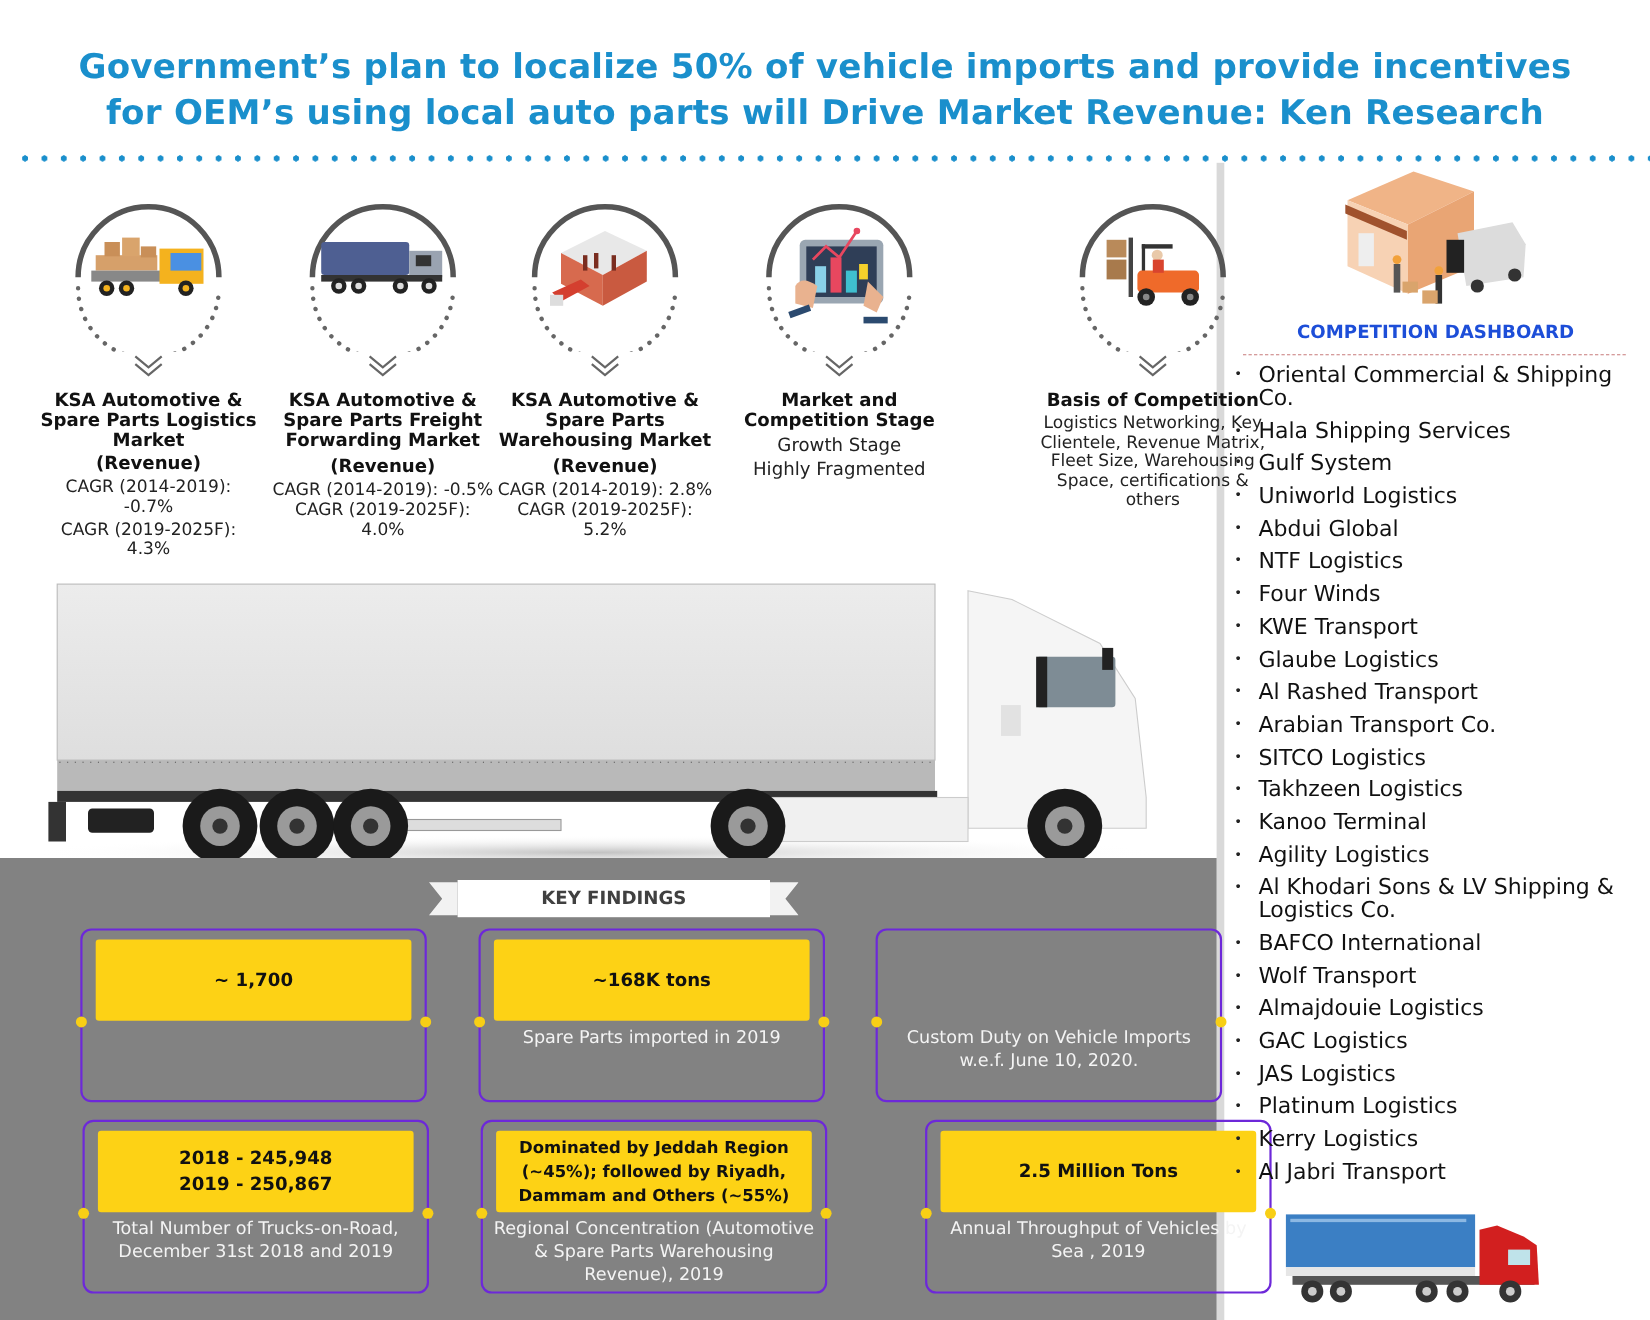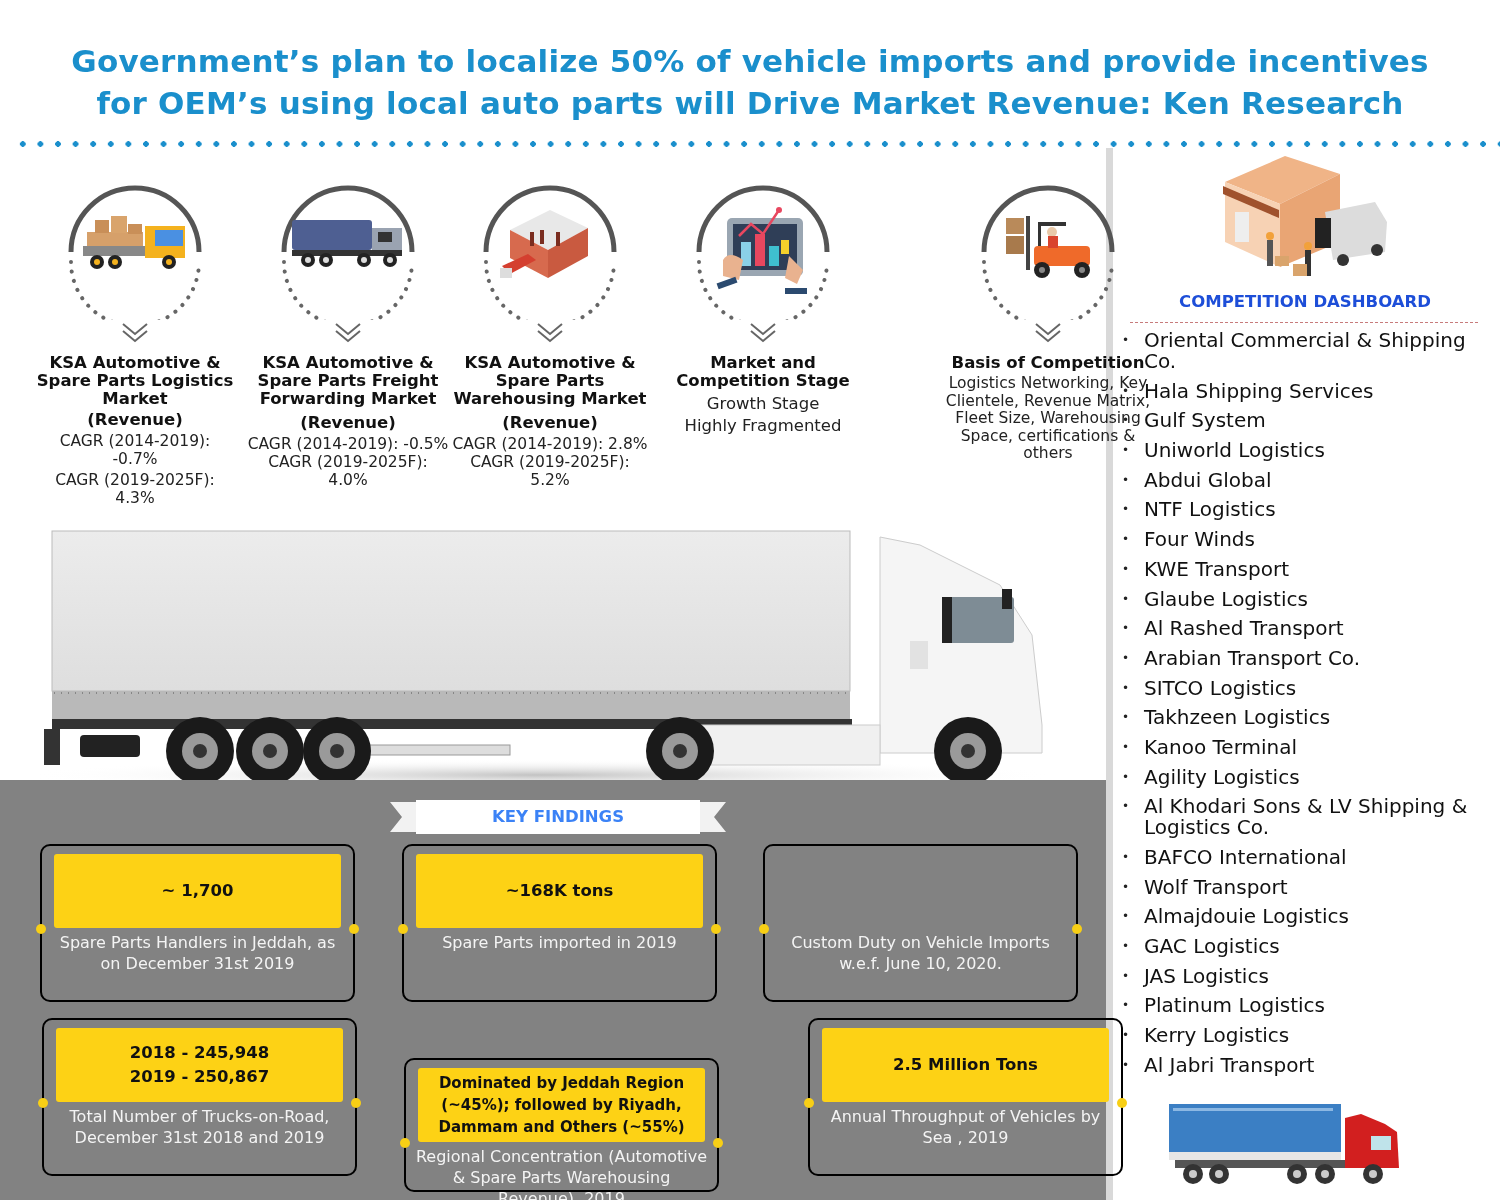--- a/index.html
+++ b/index.html
@@ -27,23 +27,23 @@
   .stat-title { font-weight: bold; font-size: 16.5px; line-height: 18px; margin-top: 6px; color: #111; font-family: "DejaVu Sans", sans-serif; }
   .stat-line { font-size: 15.5px; line-height: 18px; color: #222; font-family: "DejaVu Sans", sans-serif; }
   .stat-line.mt { margin-top: 3px; }
 
   
   .bigtruck { position: absolute; left: 40px; top: 525px; width: 1010px; height: 262px; }
 
   
   .panel { position: absolute; left: 0; top: 780px; width: 1106px; height: 420px; background: #828282; }
   .ribbon { position: absolute; left: 390px; top: 800px; width: 336px; height: 34px; }
-  .ribbon-text { position: absolute; left: 390px; top: 800px; width: 336px; height: 34px; line-height: 34px; text-align: center; font-weight: bold; font-size: 16.5px; color: #3b82f6; font-family: "DejaVu Sans", sans-serif; }
-
-  .card { position: absolute; width: 315px; height: 158px; border: 2px solid #000000; border-radius: 10px; }
+  .ribbon-text { position: absolute; left: 390px; top: 800px; width: 336px; height: 34px; line-height: 34px; text-align: center; font-weight: bold; font-size: 16.5px; color: #404040; font-family: "DejaVu Sans", sans-serif; }
+
+  .card { position: absolute; width: 315px; height: 158px; border: 2px solid #6d28d9; border-radius: 10px; margin-left: 33px; }
   .card .dot { position: absolute; width: 10px; height: 10px; border-radius: 50%; background: #f8cf15; top: 78px; }
   .card .dot.l { left: -6px; } .card .dot.r { right: -6px; }
   .card .hl {
     position: absolute; left: 12px; right: 12px; top: 8px; height: 74px; background: #fdd215; border-radius: 3px;
     display: flex; flex-direction: column; align-items: center; justify-content: center;
     font-weight: bold; font-size: 16.5px; line-height: 24px; color: #111; text-align: center;
     font-family: "DejaVu Sans", sans-serif;
   }
   .card .hl.sm { font-size: 15px; line-height: 22px; }
   .card .desc {
@@ -275,21 +275,20 @@
   <rect x="26" y="0" width="284" height="34" fill="#ffffff"></rect>
 </svg>
 <div class="ribbon-text">KEY FINDINGS</div>
 
 <div class="card" style="left:40px; top:844px;">
   <div class="hl">
       <span>~ 1,700</span>
     </div>
   <div class="dot l"></div>
     <div class="dot r"></div>
-  <div class="desc">Spare Parts Handlers in Jeddah, as on December 31st 2019</div>
 </div>
 
 <div class="card" style="left:402px; top:844px;">
   <div class="hl">
       <span>~168K tons</span>
     </div>
   <div class="dot l"></div>
     <div class="dot r"></div>
   <div class="desc">Spare Parts imported in 2019</div>
 </div>
@@ -303,21 +302,21 @@
 <div class="card" style="left:42px; top:1018px; height:158px;">
   <div class="hl">
     <span>2018 - 245,948</span>
     <span>2019 - 250,867</span>
   </div>
   <div class="dot l"></div>
     <div class="dot r"></div>
   <div class="desc">Total Number of  Trucks-on-Road, December 31st 2018 and 2019</div>
 </div>
 
-<div class="card" style="left:404px; top:1058px; height:134px;">
+<div class="card" style="left:404px; top:1018px; height:158px;">
   <div class="hl sm" style="padding:0 6px;">
       <span>Dominated by Jeddah Region (~45%); followed by Riyadh, Dammam and Others (~55%)</span>
     </div>
   <div class="dot l"></div>
     <div class="dot r"></div>
   <div class="desc">Regional Concentration (Automotive &amp; Spare Parts Warehousing Revenue), 2019</div>
 </div>
 
 <div class="card" style="left:808px; top:1018px; height:158px;">
   <div class="hl">

